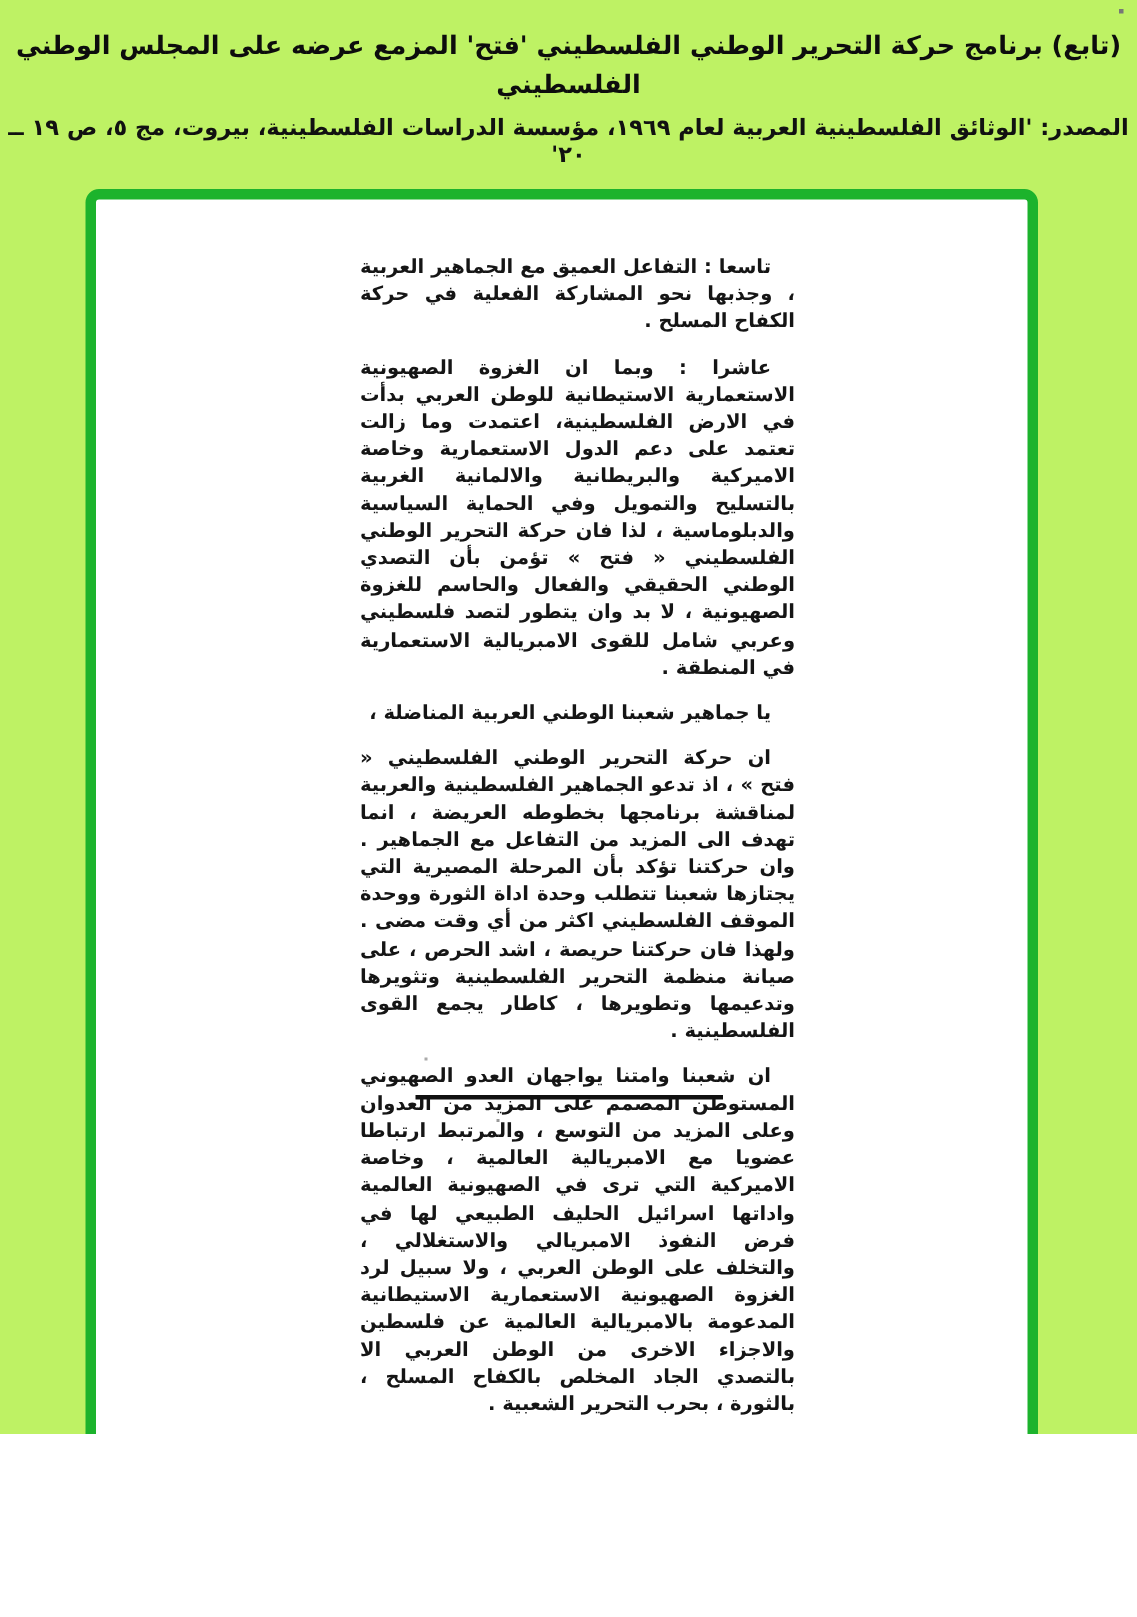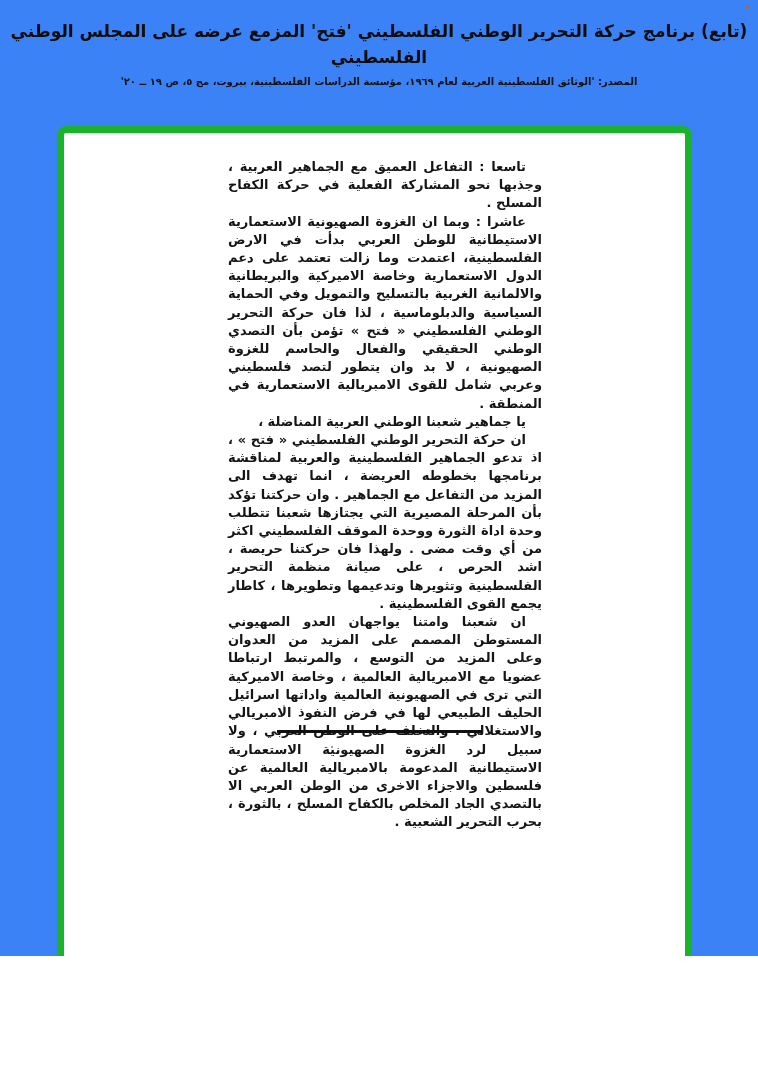--- a/index.html
+++ b/index.html
@@ -5,21 +5,21 @@
   html, body {
     margin: 0;
     padding: 0;
     background: #ffffff;
     font-family: "DejaVu Sans", sans-serif;
   }
   .page {
     position: relative;
     width: 758px;
     height: 956px;
-    background: #3b82f6;
+    background: #bef264;
     overflow: hidden;
     color: #141414;
   }
   
   .header {
     position: absolute;
     top: 18px;
     left: 0;
     width: 758px;
     text-align: center;
@@ -27,21 +27,21 @@
   }
   .header-title {
     font-size: 17px;
     font-weight: bold;
     line-height: 26px;
     color: #0d0d0d;
     letter-spacing: 0.2px;
   }
   .header-source {
     margin-top: 6px;
-    font-size: 10px;
+    font-size: 15px;
     font-weight: bold;
     color: #111111;
   }
   
   .scan-frame {
     position: absolute;
     left: 57px;
     top: 126px;
     width: 635px;
     height: 871px;
@@ -58,21 +58,21 @@
     width: 314px;
     direction: rtl;
     text-align: justify;
     text-justify: inter-word;
     font-size: 13px;
     line-height: 18.2px;
     font-weight: bold;
     color: #151515;
   }
   .doc-text p {
-    margin: 0;
+    margin: 12px;
     text-indent: 16px;
   }
   
   .separator-line {
     position: absolute;
     left: 277px;
     top: 730px;
     width: 205px;
     height: 3px;
     background: #101010;

